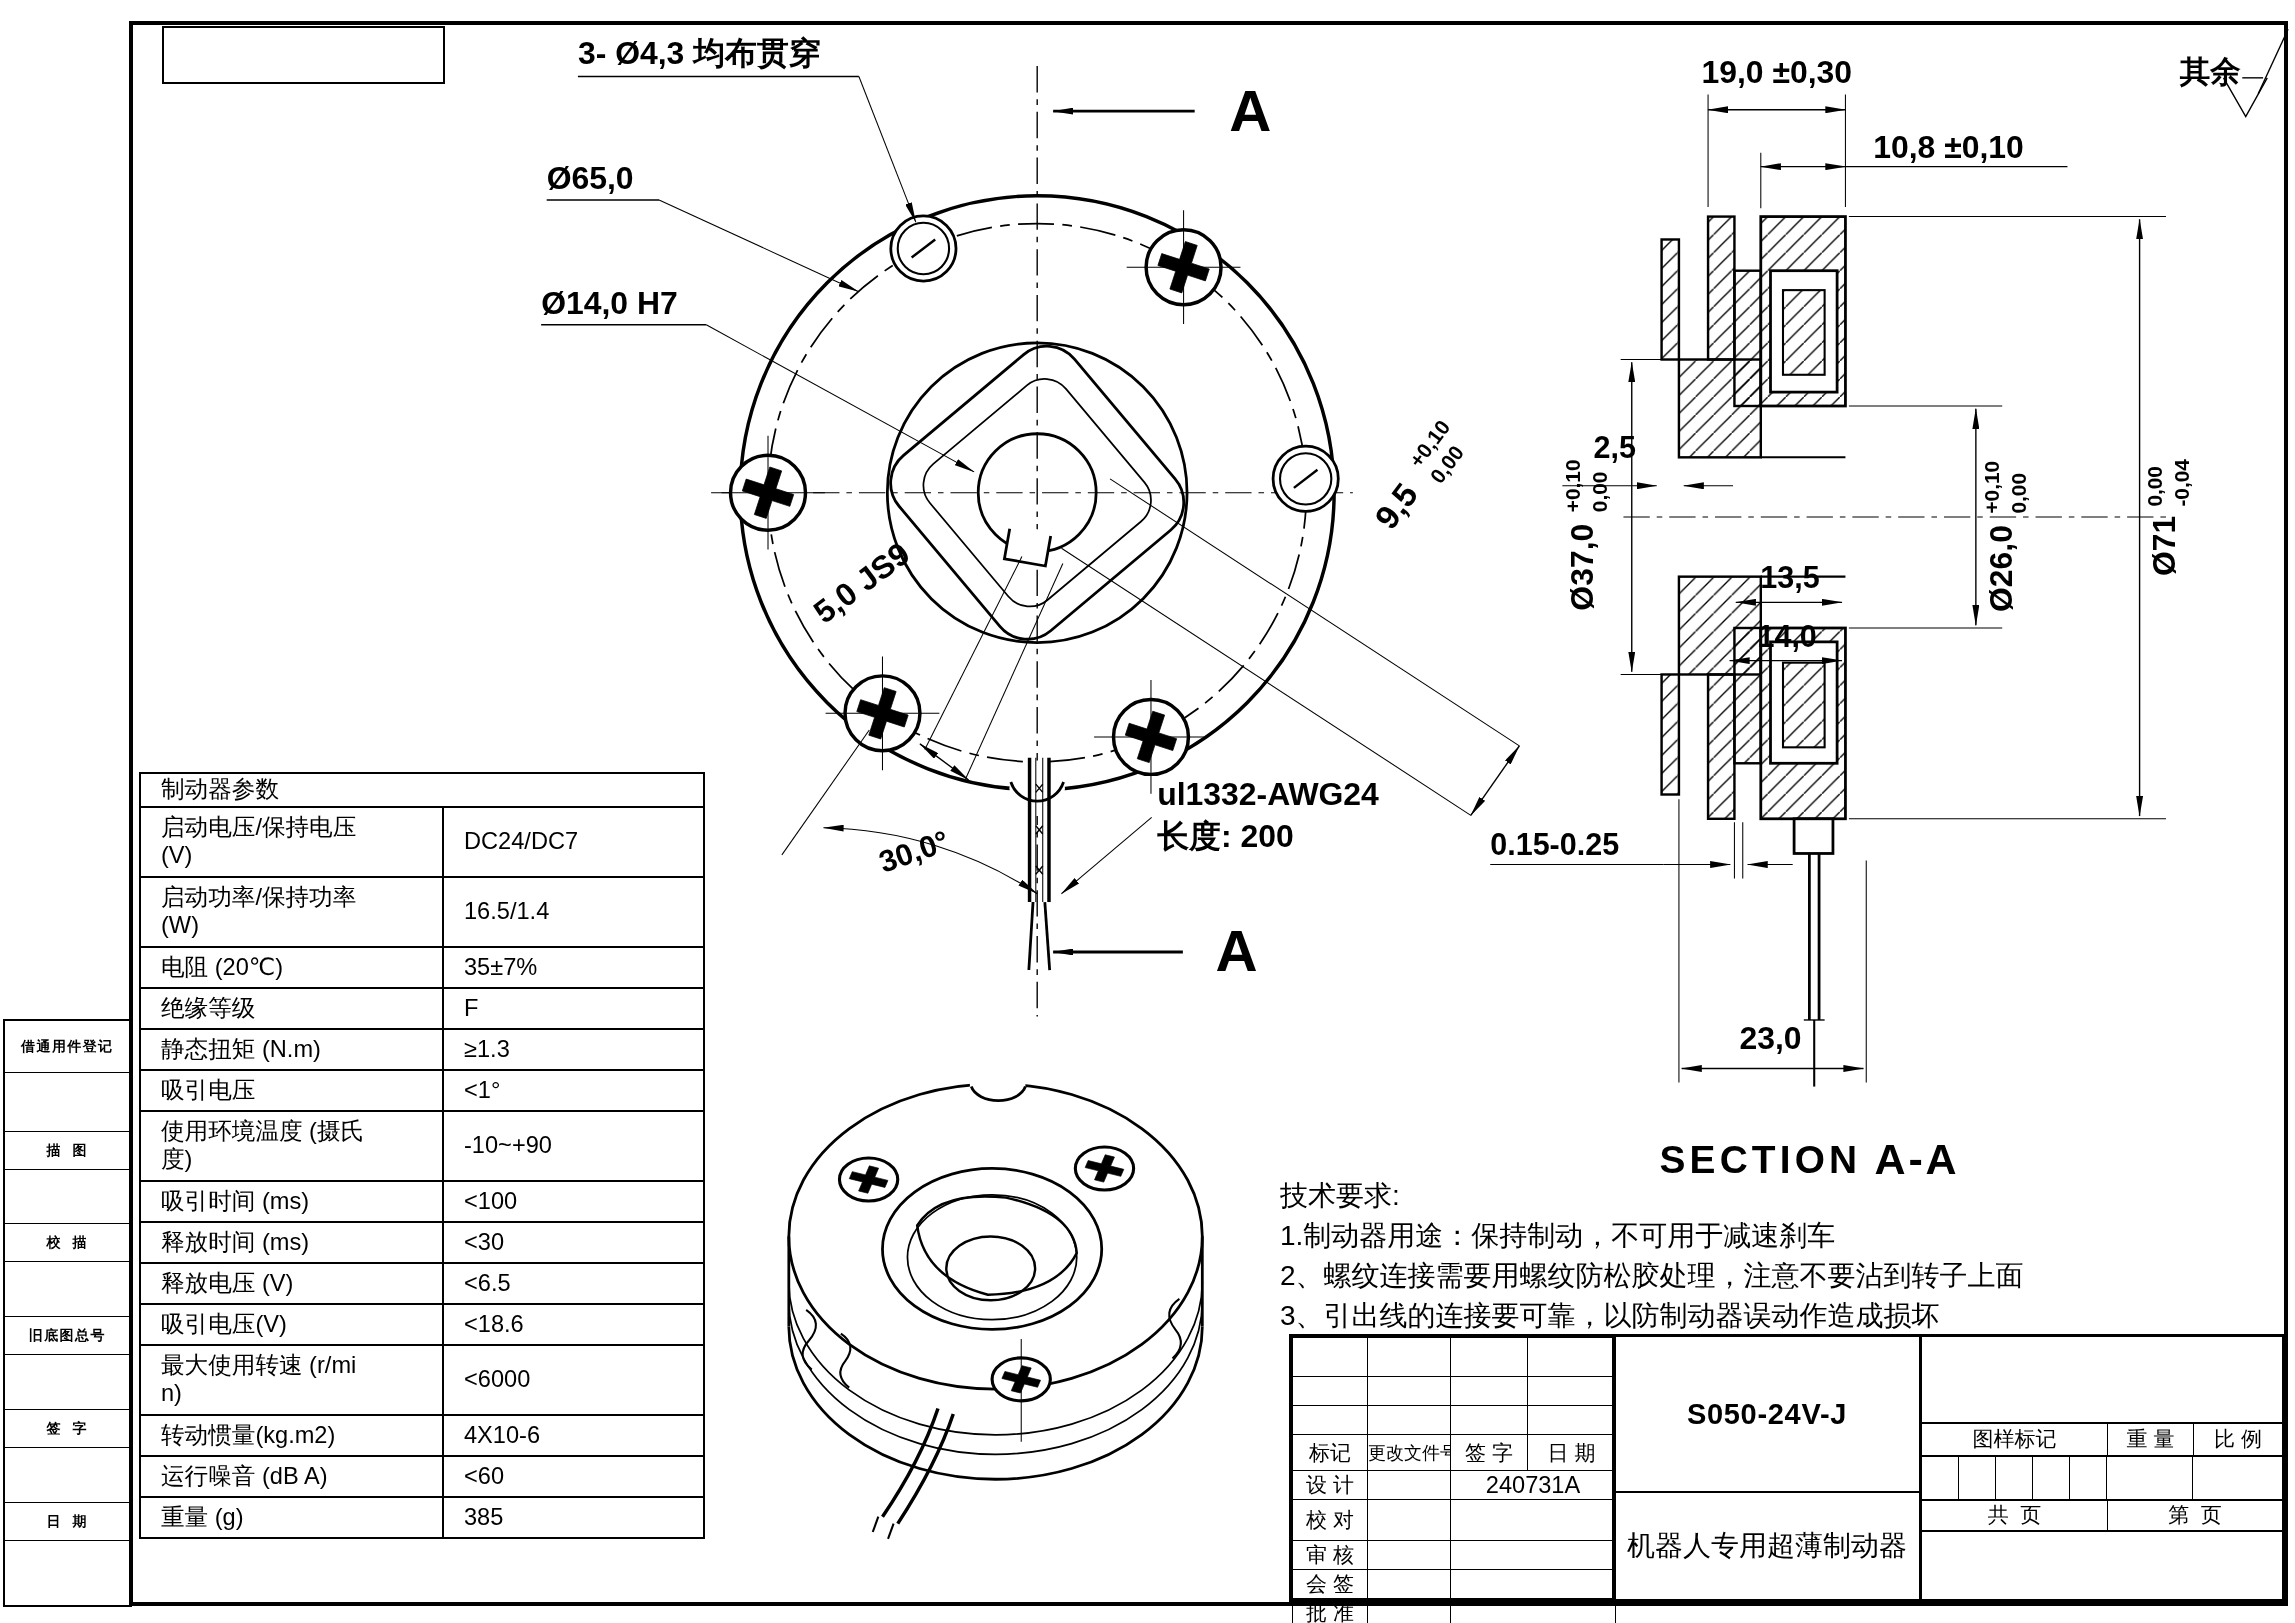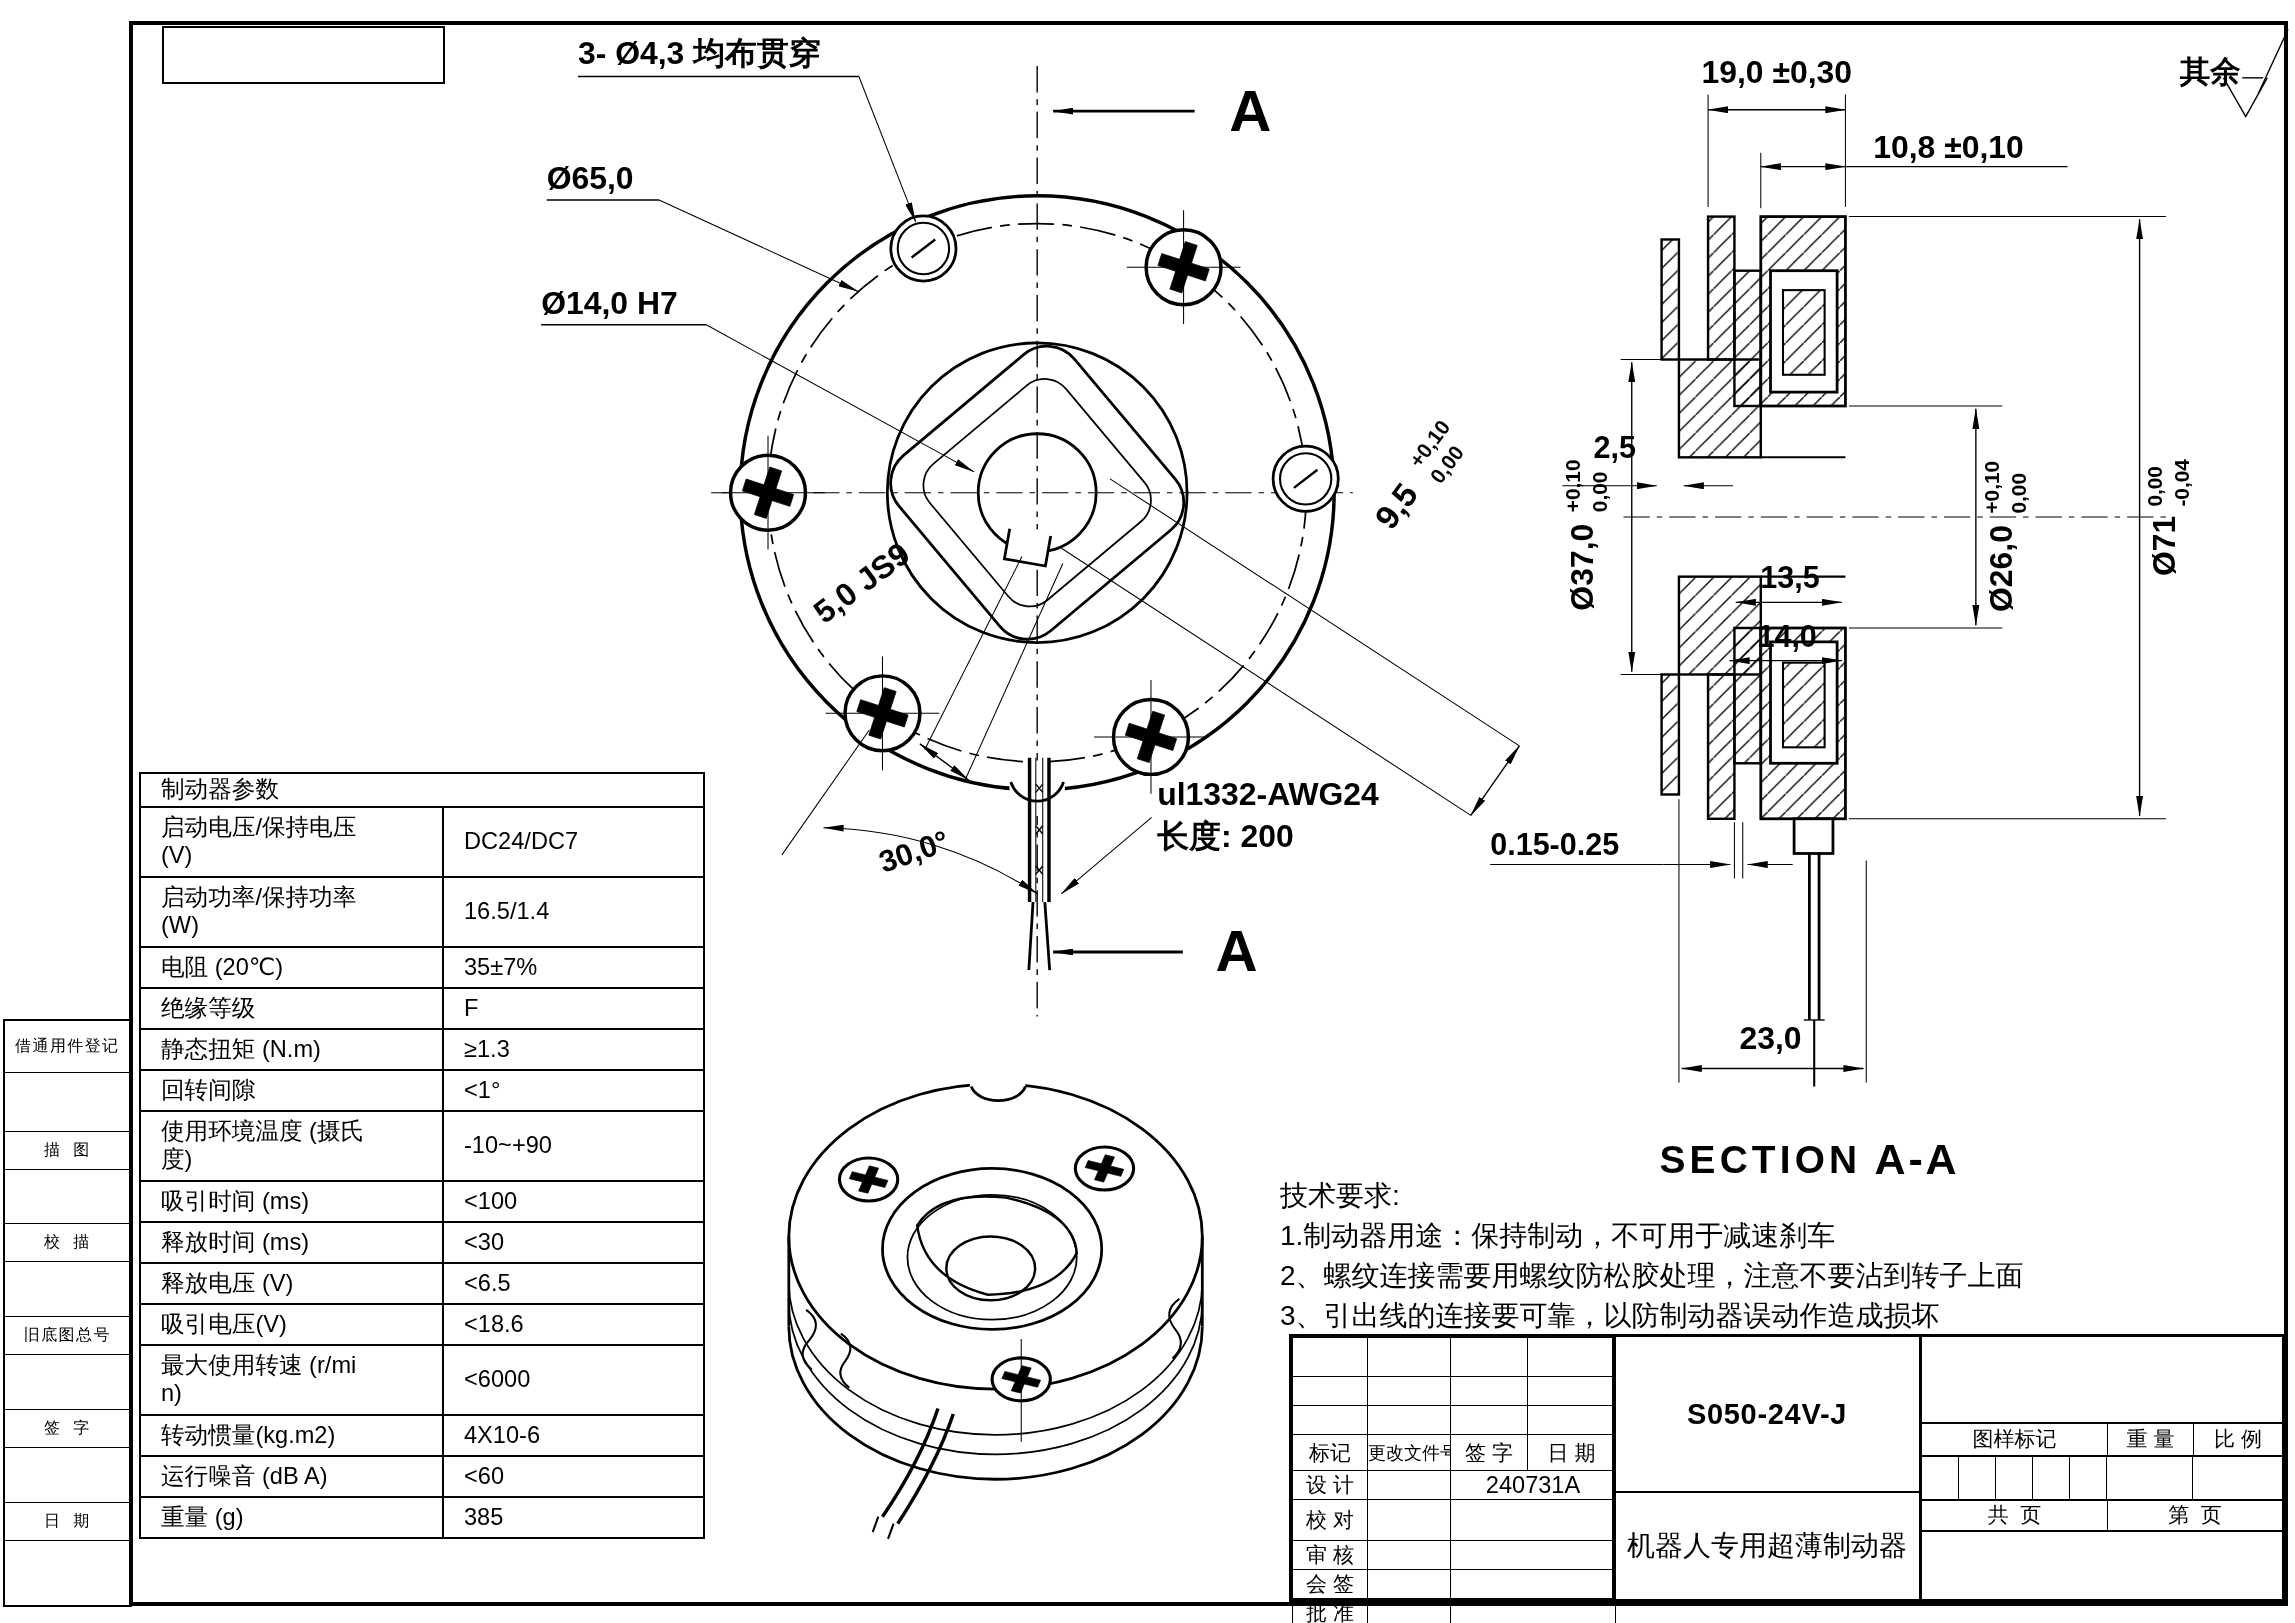--- a/index.html
+++ b/index.html
@@ -5,21 +5,21 @@
   html,body{margin:0;padding:0;background:#e8e8e8}
   #sheet{position:relative;width:2295px;height:1623px;background:#ffffff;overflow:hidden;
          font-family:"Liberation Sans","DejaVu Sans",sans-serif;color:#000}
   .abs{position:absolute}
   
   #frame{left:129px;top:21px;width:2151px;height:1577px;border:4.2px solid #000}
   #tlbox{left:162px;top:26px;width:279px;height:54px;border:2.1px solid #000}
   
   #mstrip{left:2.8px;top:1019px;width:125px;height:584px;border:2.1px solid #000;display:flex;flex-direction:column}
   #mstrip .mrow{border-bottom:1.7px solid #000;display:flex;align-items:center;justify-content:center;
-                font-size:16px;font-weight:400;letter-spacing:1.4px;white-space:pre}
+                font-size:14px;font-weight:700;letter-spacing:1.4px;white-space:pre}
   #mstrip .mrow:last-child{border-bottom:none}
   
   #ptable{left:139px;top:772px}
   #ptable table{border-collapse:collapse;table-layout:fixed}
   #ptable td{border:2.4px solid #000;font-size:23.6px;font-weight:500;padding:0 20px;vertical-align:middle;
              white-space:pre-line;line-height:1.18;overflow:hidden}
   #ptable .c1{width:261px}  #ptable .c2{width:219px}
   #ptable tr.h  td{height:32px}
   #ptable tr.s  td{height:39px}
   #ptable tr.t  td{height:68px}
@@ -371,21 +371,21 @@
           </tr>
       <tr class="s">
             <td>绝缘等级</td>
             <td>F</td>
           </tr>
       <tr class="s">
             <td>静态扭矩 (N.m)</td>
             <td>≥1.3</td>
           </tr>
       <tr class="s">
-            <td>回转间隙</td>
+            <td>吸引电压</td>
             <td>&lt;1°</td>
           </tr>
       <tr class="t">
             <td>使用环境温度 (摄氏
 度)</td>
             <td>-10~+90</td>
           </tr>
       <tr class="s">
             <td>吸引时间 (ms)</td>
             <td>&lt;100</td>

